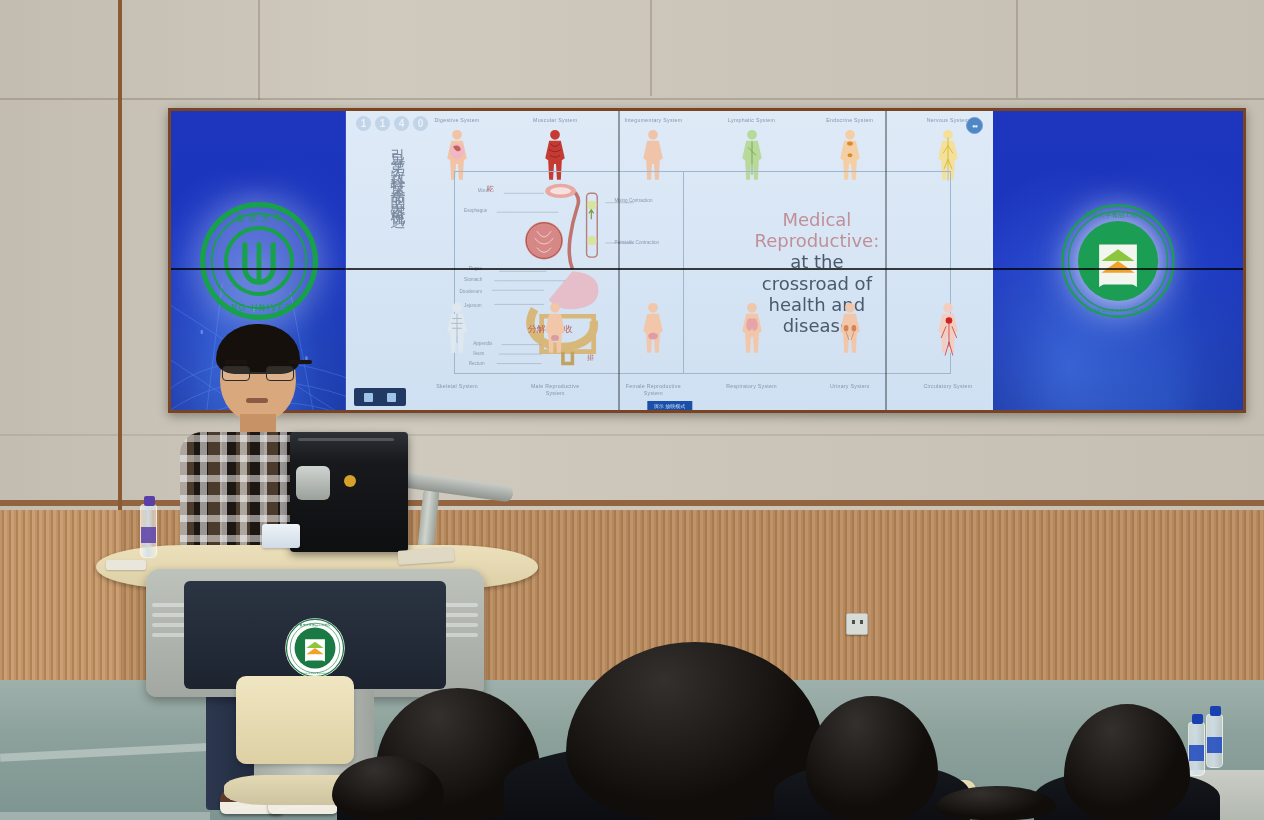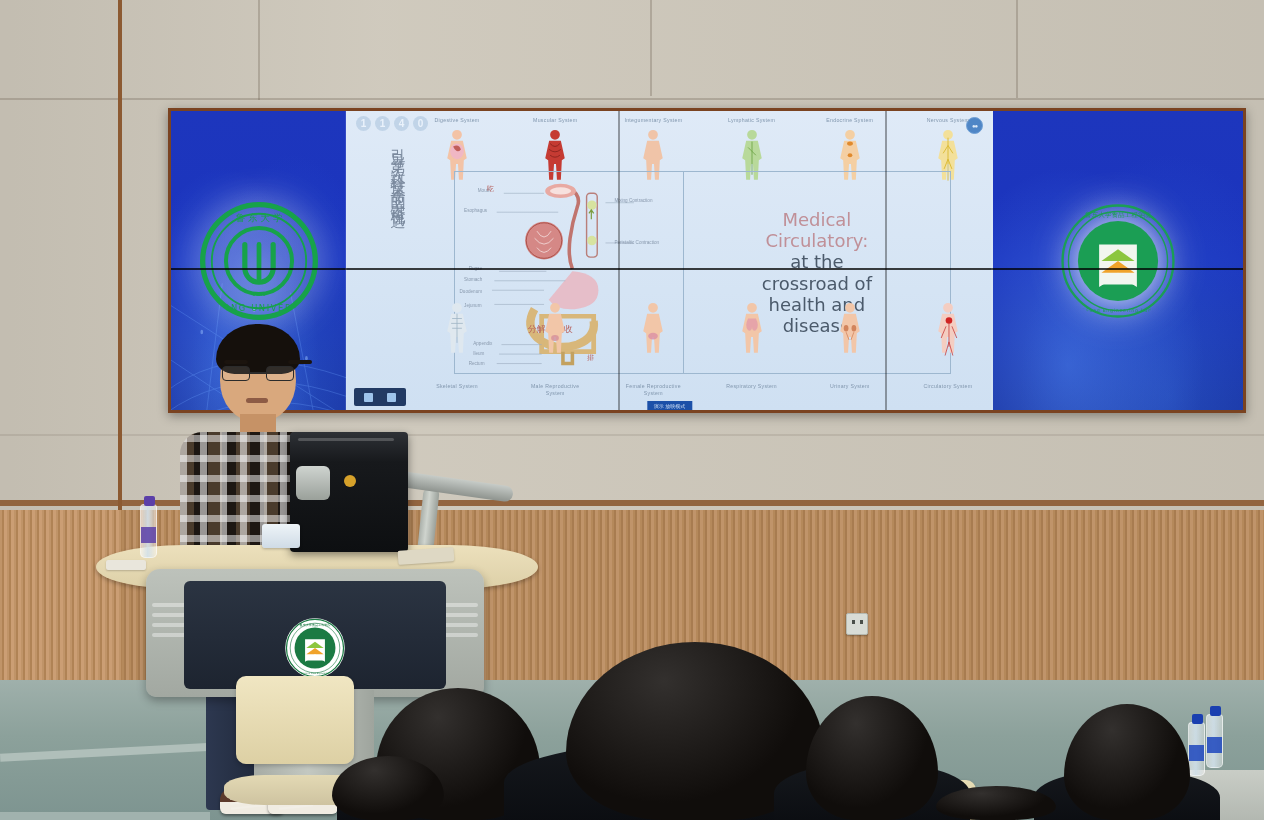--- a/index.html
+++ b/index.html
@@ -428,21 +428,21 @@
           <div class="anat-label" style="left:6%;top:94%;">Rectum</div>
           <div class="anat-label" style="left:70%;top:13%;">Mixing Contraction</div>
           <div class="anat-label" style="left:70%;top:34%;">Peristaltic Contraction</div>
           <div class="anat-cn" style="left:14%;top:6%;">吃</div>
           <div class="anat-cn" style="left:32%;top:75%;font-size:9px;">分解与吸收</div>
           <div class="anat-cn" style="left:58%;top:90%;">排</div>
         </div>
 
         <div class="title-pane">
           <div class="mm-line">Medical</div>
-          <div class="mm-line">Circulatory:</div>
+          <div class="mm-line">Reproductive:</div>
           <div class="mm-sub">at the</div>
           <div class="mm-sub">crossroad of</div>
           <div class="mm-sub">health and</div>
           <div class="mm-sub">disease</div>
         </div>
       </div>
 
       <div class="org-row bottom">
         <div class="org">
           <svg class="body-fig" viewBox="0 0 40 80">

